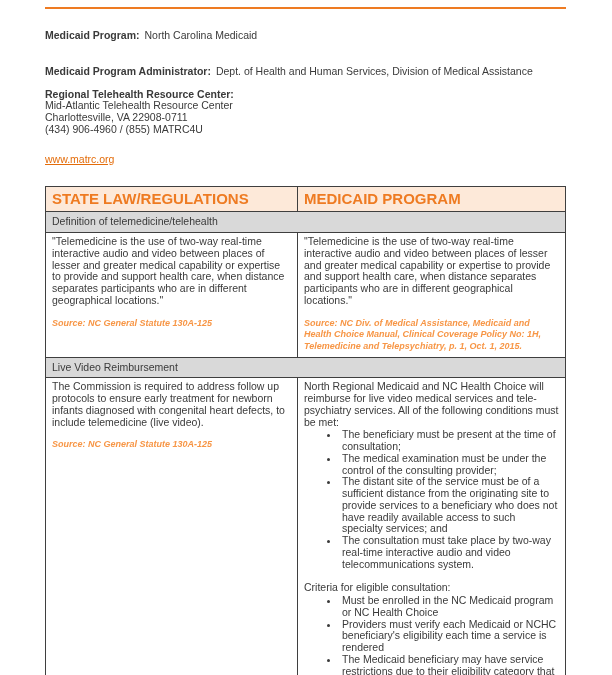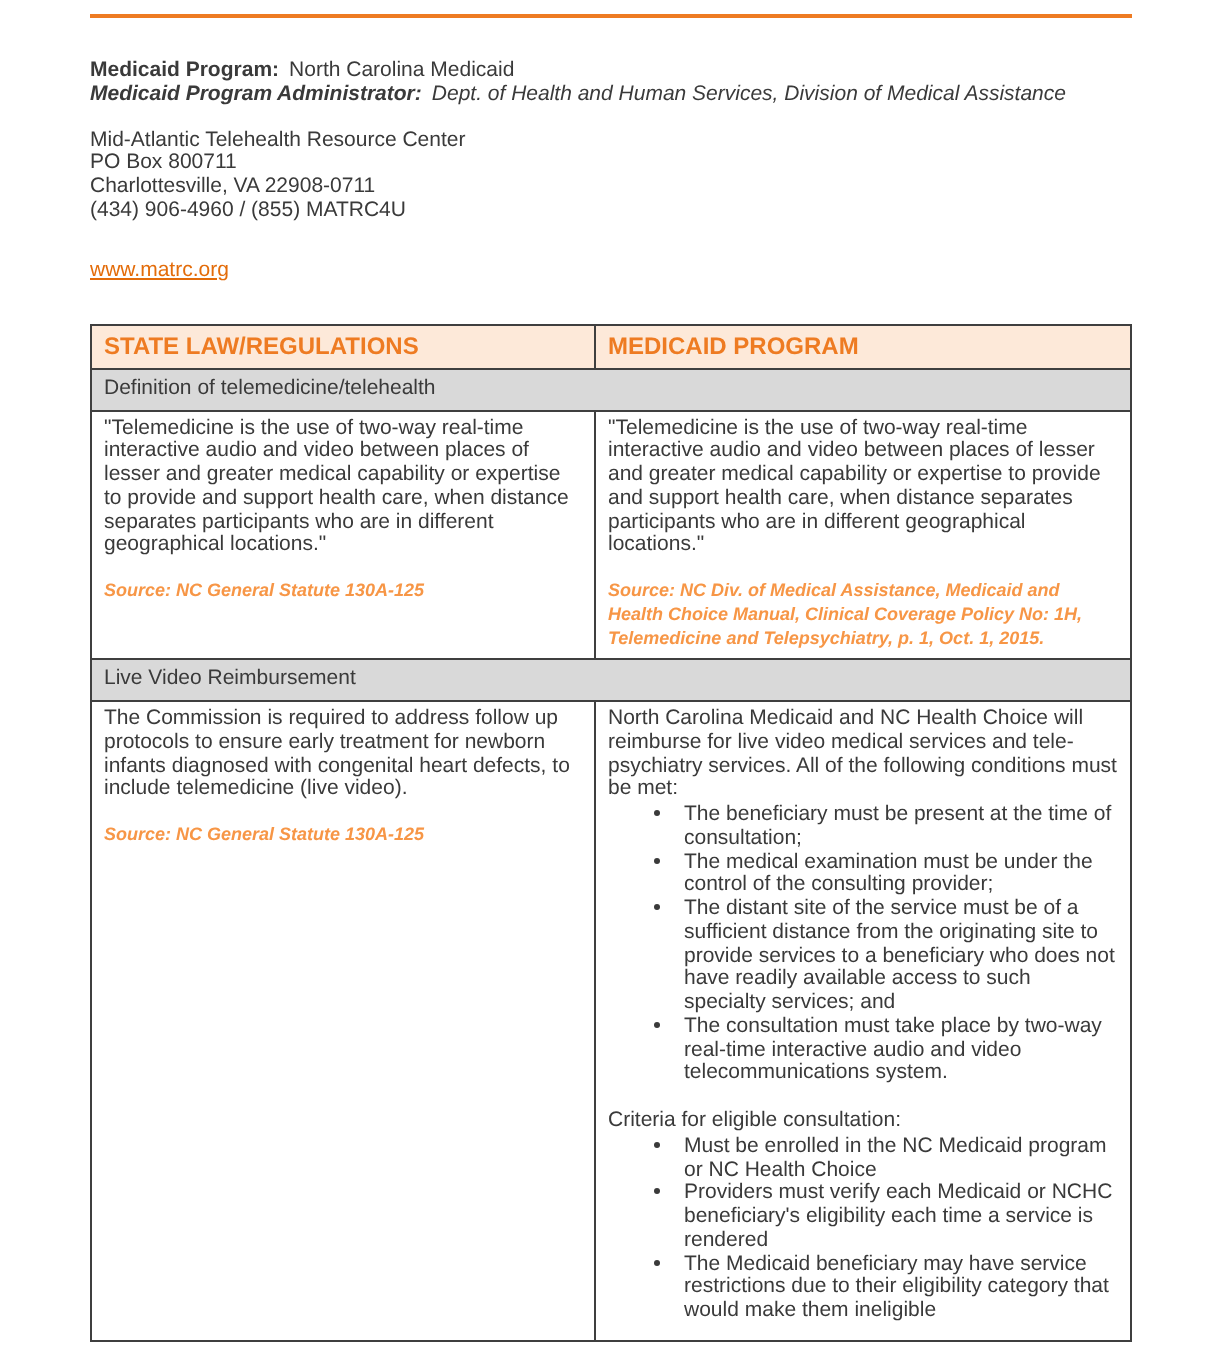--- a/index.html
+++ b/index.html
@@ -17,41 +17,41 @@
     font-family:"Liberation Sans", sans-serif;color:var(--text);
   }
   .page{padding:0 46px 0 45px;}
   .top-rule{margin-top:7px;border-top:2px solid var(--accent);}
   h1.title{
     color:var(--accent);font-size:19px;line-height:1.1;
     margin:7px 0 0 0;font-weight:bold;
   }
   .info-line{font-size:10.5px;line-height:1.12;margin:0;}
   .mt-first{margin-top:21px;}
-  .mt-para{margin-top:0;font-style:italic;}
+  .mt-para{margin-top:24px;}
   .mt-block{margin-top:11px;}
   .b{font-weight:bold;}
   .label-gap{margin-right:5px;}
   .addr p{font-size:10.5px;line-height:1.12;margin:0;}
   a.doclink{
     color:#E36C0A;font-size:10.5px;line-height:1.12;
     text-decoration:underline;display:inline-block;margin-top:18px;
   }
   table.policy{
     width:100%;border-collapse:collapse;table-layout:fixed;
     margin-top:19px;
   }
   col.left{width:252px;}
   td{
     border:1px solid var(--border);vertical-align:top;
     font-size:10.5px;line-height:1.12;padding:3px 6px 4px 6px;
   }
   tr.head td{
     background:var(--head-bg);color:var(--accent);font-weight:bold;
-    padding:4px 6px;font-size:12px;
+    padding:4px 6px;font-size:15px;
   }
   tr.section td{
     background:var(--section-bg);padding:4px 6px;font-size:10.5px;margin-top:21px;
   }
   tr.content td p{margin:0;}
   tr.def-row td{height:110px;}
   tr.live-row td{height:320px;}
   .source{
     color:var(--source);font-weight:bold;font-style:italic;
     font-size:9px;line-height:1.3;margin-top:11px !important;
@@ -70,22 +70,22 @@
 
   <p class="info-line mt-first">
     <span class="b label-gap">Medicaid Program:</span><span>North Carolina Medicaid</span>
   </p>
 
   <p class="info-line mt-para">
     <span class="b label-gap">Medicaid Program Administrator:</span><span>Dept. of Health and Human Services, Division of Medical Assistance</span>
   </p>
 
   <div class="addr mt-block">
+    <p class="b">Regional Telehealth Resource Center:</p>
     <p>Mid-Atlantic Telehealth Resource Center</p>
-    <p>PO Box 800711</p>
     <p>Charlottesville, VA 22908-0711</p>
     <p>(434) 906-4960 / (855) MATRC4U</p>
     <a href="#" class="doclink">www.matrc.org</a>
   </div>
 
   <table class="policy">
     <colgroup>
         <col class="left">
         <col>
       </colgroup>
@@ -114,21 +114,21 @@
     <tr class="section">
       <td colspan="2">Live Video Reimbursement</td>
     </tr>
 
     <tr class="content live-row">
       <td>
         <p>The Commission is required to address follow up protocols to ensure early treatment for newborn infants diagnosed with congenital heart defects, to include telemedicine (live video).</p>
         <p class="source">Source: NC General Statute 130A-125</p>
       </td>
       <td>
-        <p>North Carolina Medicaid and NC Health Choice will reimburse for live video medical services and tele-psychiatry services.  All of the following conditions must be met:</p>
+        <p>North Regional Medicaid and NC Health Choice will reimburse for live video medical services and tele-psychiatry services.  All of the following conditions must be met:</p>
         <ul class="cell-list">
           <li>The beneficiary must be present at the time of consultation;</li>
           <li>The medical examination must be under the control of the consulting provider;</li>
           <li>The distant site of the service must be of a sufficient distance from the originating site to provide services to a beneficiary who does not have readily available access to such specialty services; and</li>
           <li>The consultation must take place by two-way real-time interactive audio and video telecommunications system.</li>
         </ul>
         <div class="spacer"></div>
         <p>Criteria for eligible consultation:</p>
         <ul class="cell-list">
           <li>Must be enrolled in the NC Medicaid program or NC Health Choice</li>

